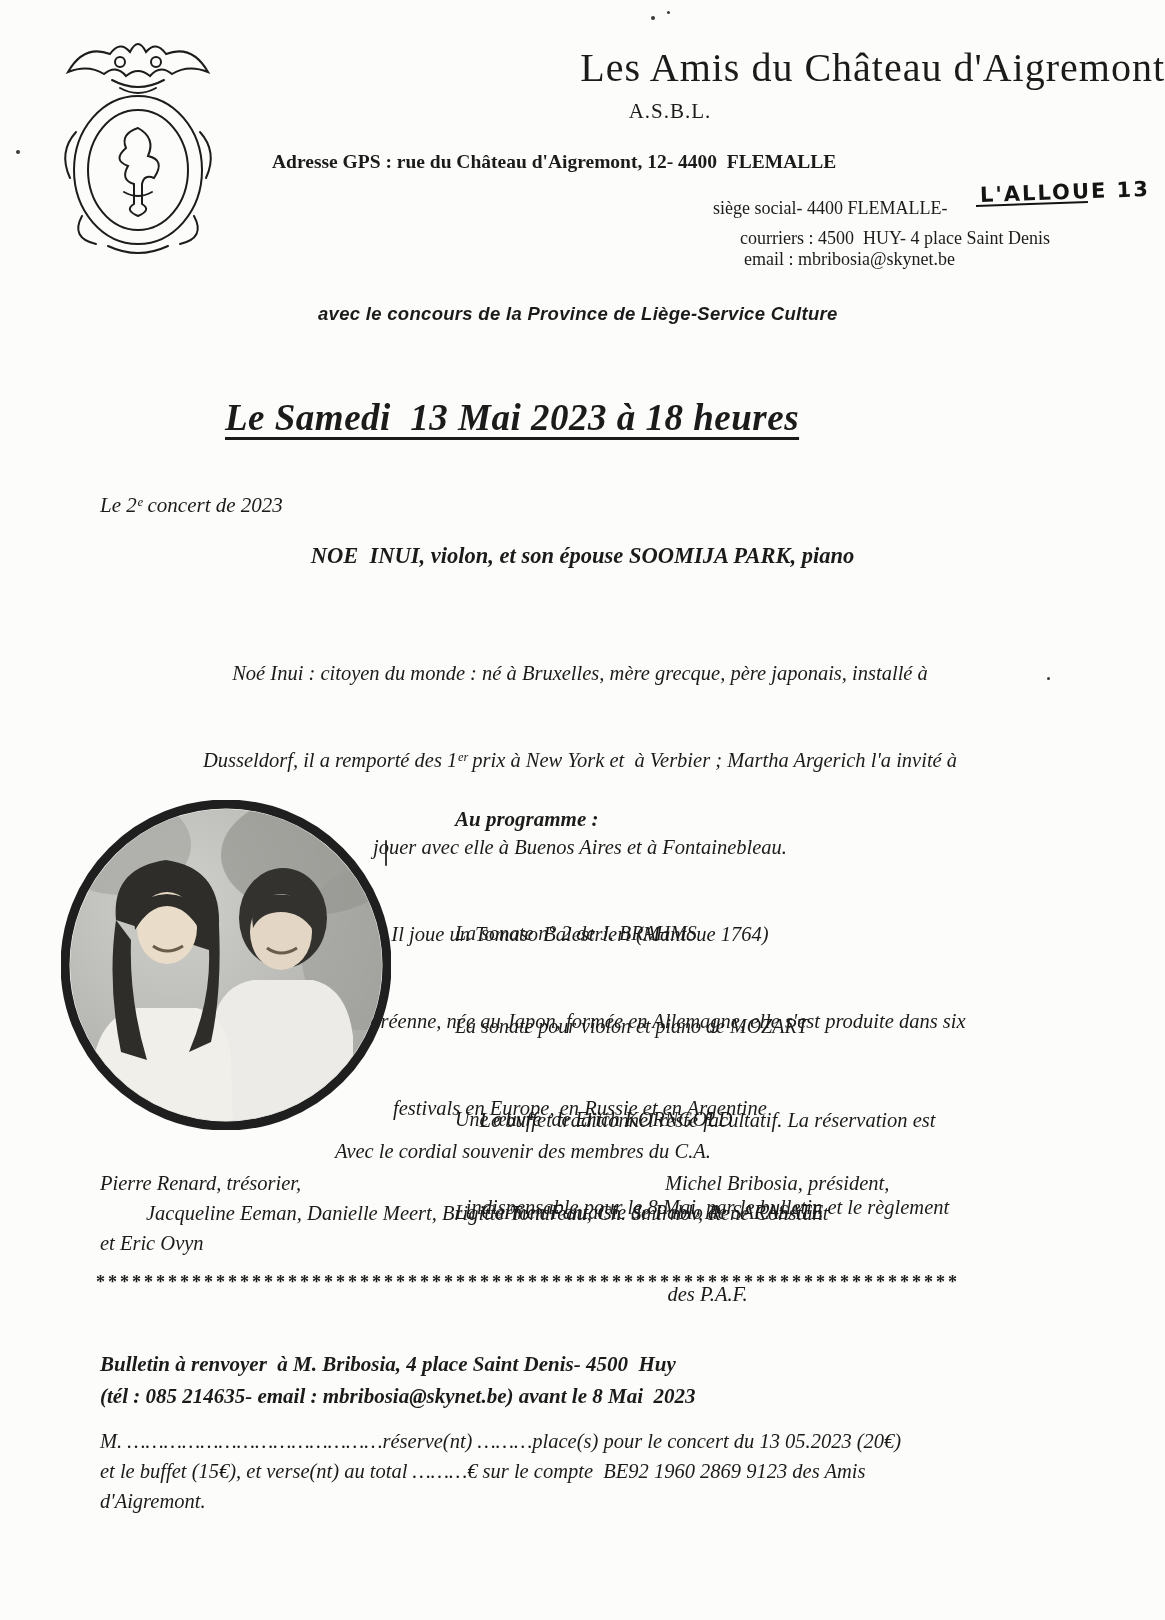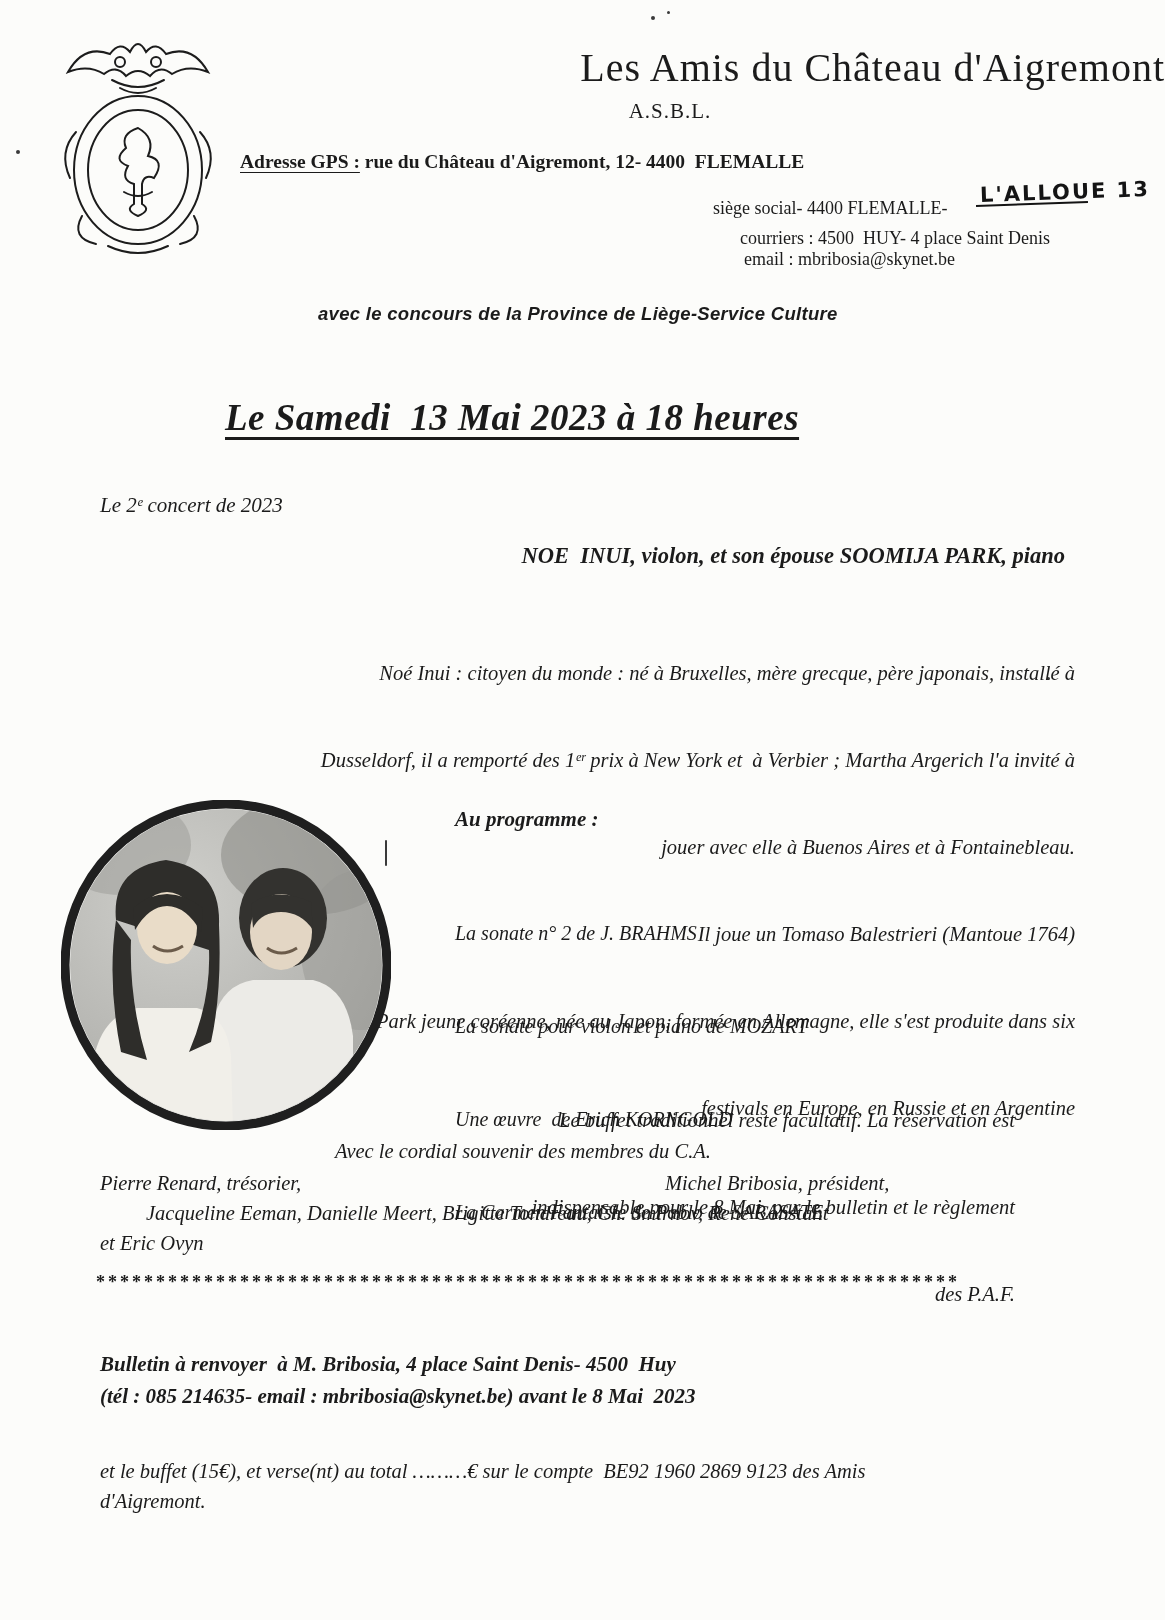--- a/index.html
+++ b/index.html
@@ -4,34 +4,34 @@
 <style>
   * { margin:0; padding:0; box-sizing:border-box; }
   html,body { background:#ffffff; }
   body { font-family:"Liberation Serif", serif; }
   .page { position:relative; width:1165px; height:1620px; margin:0 auto;
           background:#fcfcfa; color:#1b1b1b; overflow:hidden; }
   .abs { position:absolute; white-space:pre; }
   .title { font-size:40px; letter-spacing:1px; text-align:right; }
   .asbl { font-size:21px; letter-spacing:1px; text-align:center; }
   .gps { font-size:19.5px; font-weight:bold; }
-  .u { text-decoration:underline; text-underline-offset:4px; }
+  .u { text-underline-offset:4px;margin-left:32px; }
   .small { font-size:18px; }
   .hand { font-family:"DejaVu Sans", sans-serif; font-weight:bold; font-size:21px;
           letter-spacing:2px; transform:rotate(-2deg); color:#141414; }
   .concours { font-family:"Liberation Sans", sans-serif; font-style:italic;
               font-weight:600; font-size:18.5px; letter-spacing:.3px; }
   .event { font-size:37px; font-weight:bold; font-style:italic;
            text-decoration:underline; text-underline-offset:7px; letter-spacing:.5px; }
   .it { font-style:italic; }
   .b  { font-weight:bold; }
   .t21 { font-size:21px;margin-top:7px; }
   .t20 { font-size:20.5px; }
   .t22 { font-size:22.5px; }
-  .center { text-align:right; }
+  .center { text-align:center; }
   .bio { line-height:29px; }
   .prog { line-height:31px; font-size:20px; }
   .buffet { line-height:29px; }
   .stars { font-size:18px; letter-spacing:3px; font-weight:bold; }
   .strike { position:absolute; background:#141414; height:2px; }
   .speck { position:absolute; background:#3a3a3a; border-radius:50%; }
 </style>
 </head>
 <body>
 
@@ -150,16 +150,17 @@
   <div class="abs it t20" style="left:100px;top:1172px;">Pierre Renard, trésorier,</div>
   <div class="abs it t20" style="left:665px;top:1172px;">Michel Bribosia, président,</div>
   <div class="abs it t20" style="left:100px;top:1202px;margin-left:46px;">Jacqueline Eeman, Danielle Meert, Brigitte Tondreau, Ch. Smirnov, René Constant</div>
   <div class="abs it t20" style="left:100px;top:1232px;">et Eric Ovyn</div>
 
   <div class="abs stars" style="left:96px;top:1272px;">************************************************************************</div>
 
   <div class="abs b it t21" style="left:100px;top:1345px;">Bulletin à renvoyer  à M. Bribosia, 4 place Saint Denis- 4500  Huy</div>
   <div class="abs b it t21" style="left:100px;top:1377px;">(tél : 085 214635- email : mbribosia@skynet.be) avant le 8 Mai  2023</div>
 
+  <div class="abs it t20" style="left:100px;top:1430px;">M. ……………………………………réserve(nt) ………place(s) pour le concert du 13 05.2023 (20€)</div>
   <div class="abs it t20" style="left:100px;top:1460px;">et le buffet (15€), et verse(nt) au total ………€ sur le compte  BE92 1960 2869 9123 des Amis</div>
   <div class="abs it t20" style="left:100px;top:1490px;">d'Aigremont.</div>
 
 </div>
 
 </body></html>

